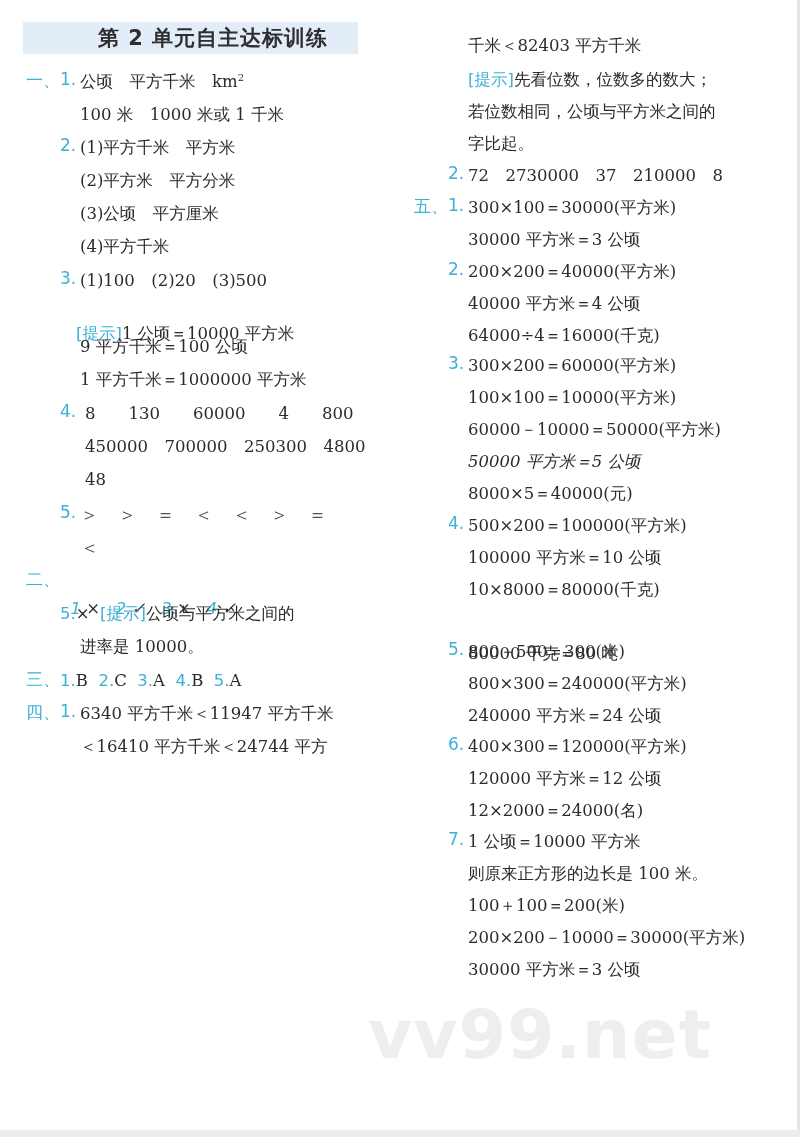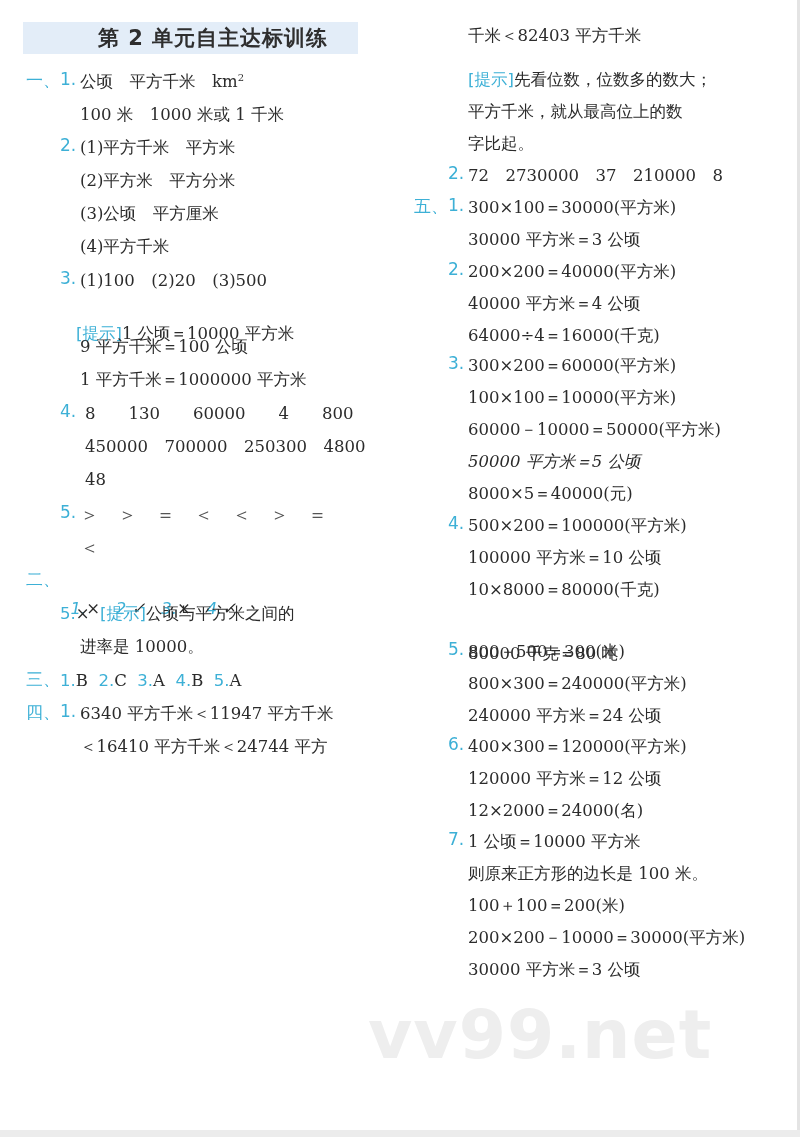--- a/index.html
+++ b/index.html
@@ -80,23 +80,23 @@
 <div class="line" style="left:80px;top:633px;">进率是 10000。</div>
 
 <span class="sec" style="left:26px;top:668px;">三、</span>
 <div class="line" style="left:60px;top:667px;"><span class="hint">1.</span><span>B</span>  <span class="hint">2.</span><span>C</span>  <span class="hint">3.</span><span>A</span>  <span class="hint">4.</span><span>B</span>  <span class="hint">5.</span><span>A</span></div>
 
 <span class="sec" style="left:26px;top:701px;">四、</span>
 <span class="num" style="left:60px;top:701px;">1.</span>
 <div class="line" style="left:80px;top:700px;">6340 平方千米＜11947 平方千米</div>
 <div class="line" style="left:80px;top:733px;">＜16410 平方千米＜24744 平方</div>
 
-<div class="line" style="left:468px;top:22px;">千米＜82403 平方千米</div>
+<div class="line" style="left:468px;top:32px;">千米＜82403 平方千米</div>
 <div class="line" style="left:468px;top:66px;"><span class="hint">[提示]</span><span>先看位数，位数多的数大；</span></div>
-<div class="line" style="left:468px;top:98px;">平方千米，就从最高位上的数</div>
+<div class="line" style="left:468px;top:98px;">若位数相同，公顷与平方米之间的</div>
 <div class="line" style="left:468px;top:130px;">字比起。</div>
 <span class="num" style="left:448px;top:163px;">2.</span>
 <div class="line" style="left:468px;top:162px;">72　2730000　37　210000　8</div>
 
 <span class="sec" style="left:414px;top:195px;">五、</span>
 <span class="num" style="left:448px;top:195px;">1.</span>
 <div class="line" style="left:468px;top:194px;">300×100＝30000(平方米)</div>
 <div class="line" style="left:468px;top:226px;">30000 平方米＝3 公顷</div>
 
 <span class="num" style="left:448px;top:259px;">2.</span>

